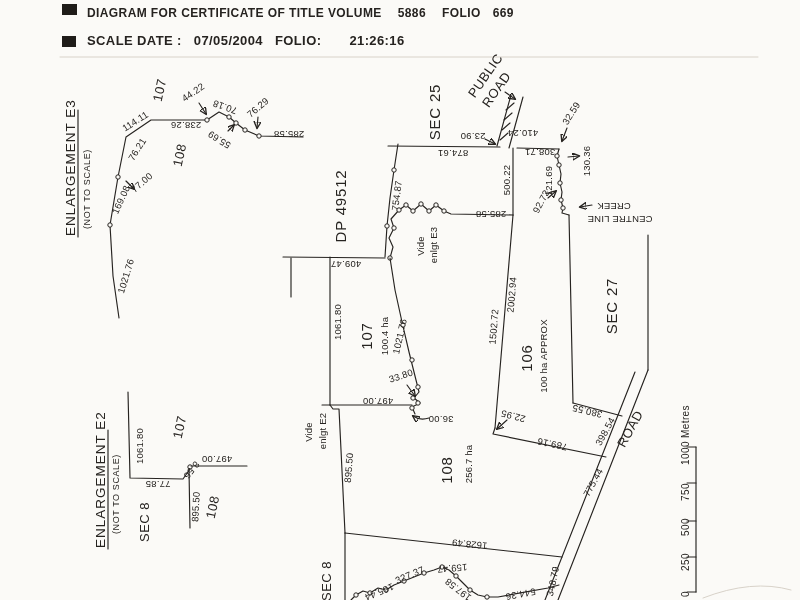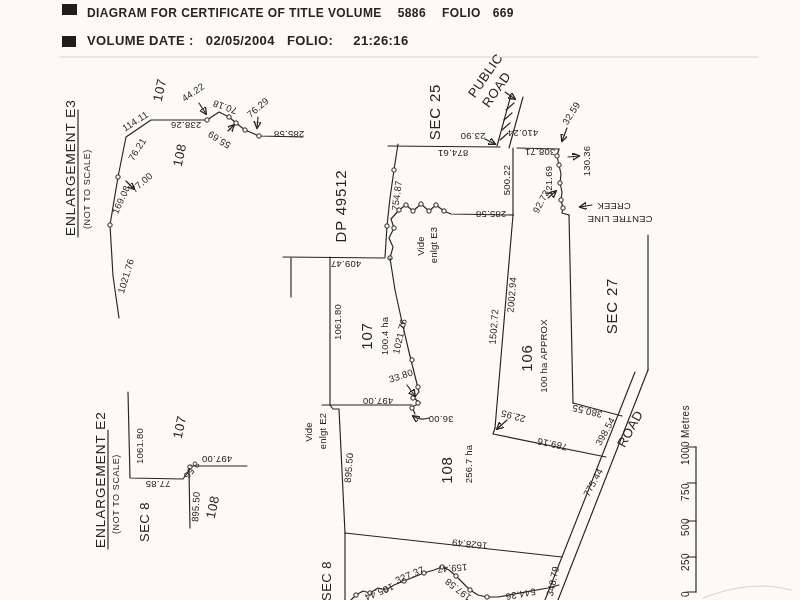--- a/index.html
+++ b/index.html
@@ -1,21 +1,21 @@
 <!DOCTYPE html>
 <html><head>
 <meta charset="utf-8">
 <style>
   body{margin:0;background:#dcd9d4}
   #page{position:relative;width:800px;height:600px;margin:0 auto;background:#fbfaf7;
         font-family:"Liberation Sans",sans-serif;overflow:hidden}
   .hdr{position:absolute;left:87px;color:#262320;font-weight:bold;white-space:nowrap}
   #title-row{top:6px;font-size:12px;letter-spacing:.4px}
   #search-row{top:33px;font-size:13px;letter-spacing:.4px}
-  .gap16{margin-left:16px}.gap12{margin-left:12px}.gap20{margin-left:20px}
+  .gap16{margin-left:16px}.gap12{margin-left:12px}.gap20{margin-left:28px}
   svg{position:absolute;left:0;top:0}
   path,line,polyline{stroke:#262320;stroke-width:1.15;fill:none;stroke-linecap:round;stroke-linejoin:round}
   .faint{stroke:#d8d2c9;stroke-width:1}
   circle{fill:#fbfaf7;stroke:#262320;stroke-width:1}
   text{fill:#262320;font-size:9.5px;text-anchor:middle;letter-spacing:.2px;font-family:"Liberation Sans",sans-serif}
   .sec{font-size:15px;letter-spacing:.8px}
   .mid{font-size:13px;letter-spacing:.5px}
   .ttl{font-size:13.5px;letter-spacing:1px;text-anchor:start}
   .sub{font-size:9px;letter-spacing:.6px;text-anchor:start}
   .tick{font-size:10px;text-anchor:start;letter-spacing:.4px}
@@ -23,21 +23,21 @@
 </style>
 </head>
 <body>
 
 <div id="page">
 
   <div class="hdr" id="title-row">
     <span>DIAGRAM FOR CERTIFICATE OF TITLE VOLUME</span><span class="gap16">5886</span><span class="gap16">FOLIO</span><span class="gap12">669</span>
   </div>
   <div class="hdr" id="search-row">
-    <span>VOLUME DATE :</span><span class="gap12">02/05/2004</span><span class="gap12">FOLIO:</span><span class="gap20">21:26:16</span>
+    <span>SCALE DATE :</span><span class="gap12">07/05/2004</span><span class="gap12">FOLIO:</span><span class="gap20">21:26:16</span>
   </div>
 
   <svg width="800" height="600" viewBox="0 0 800 600">
     <defs>
       <marker id="ah" markerWidth="8" markerHeight="8" refX="5.5" refY="3" orient="auto">
         <path d="M0,0 L6,3 L0,6 z" fill="#262320" stroke="none"></path>
       </marker>
     </defs>
 
     <g>

